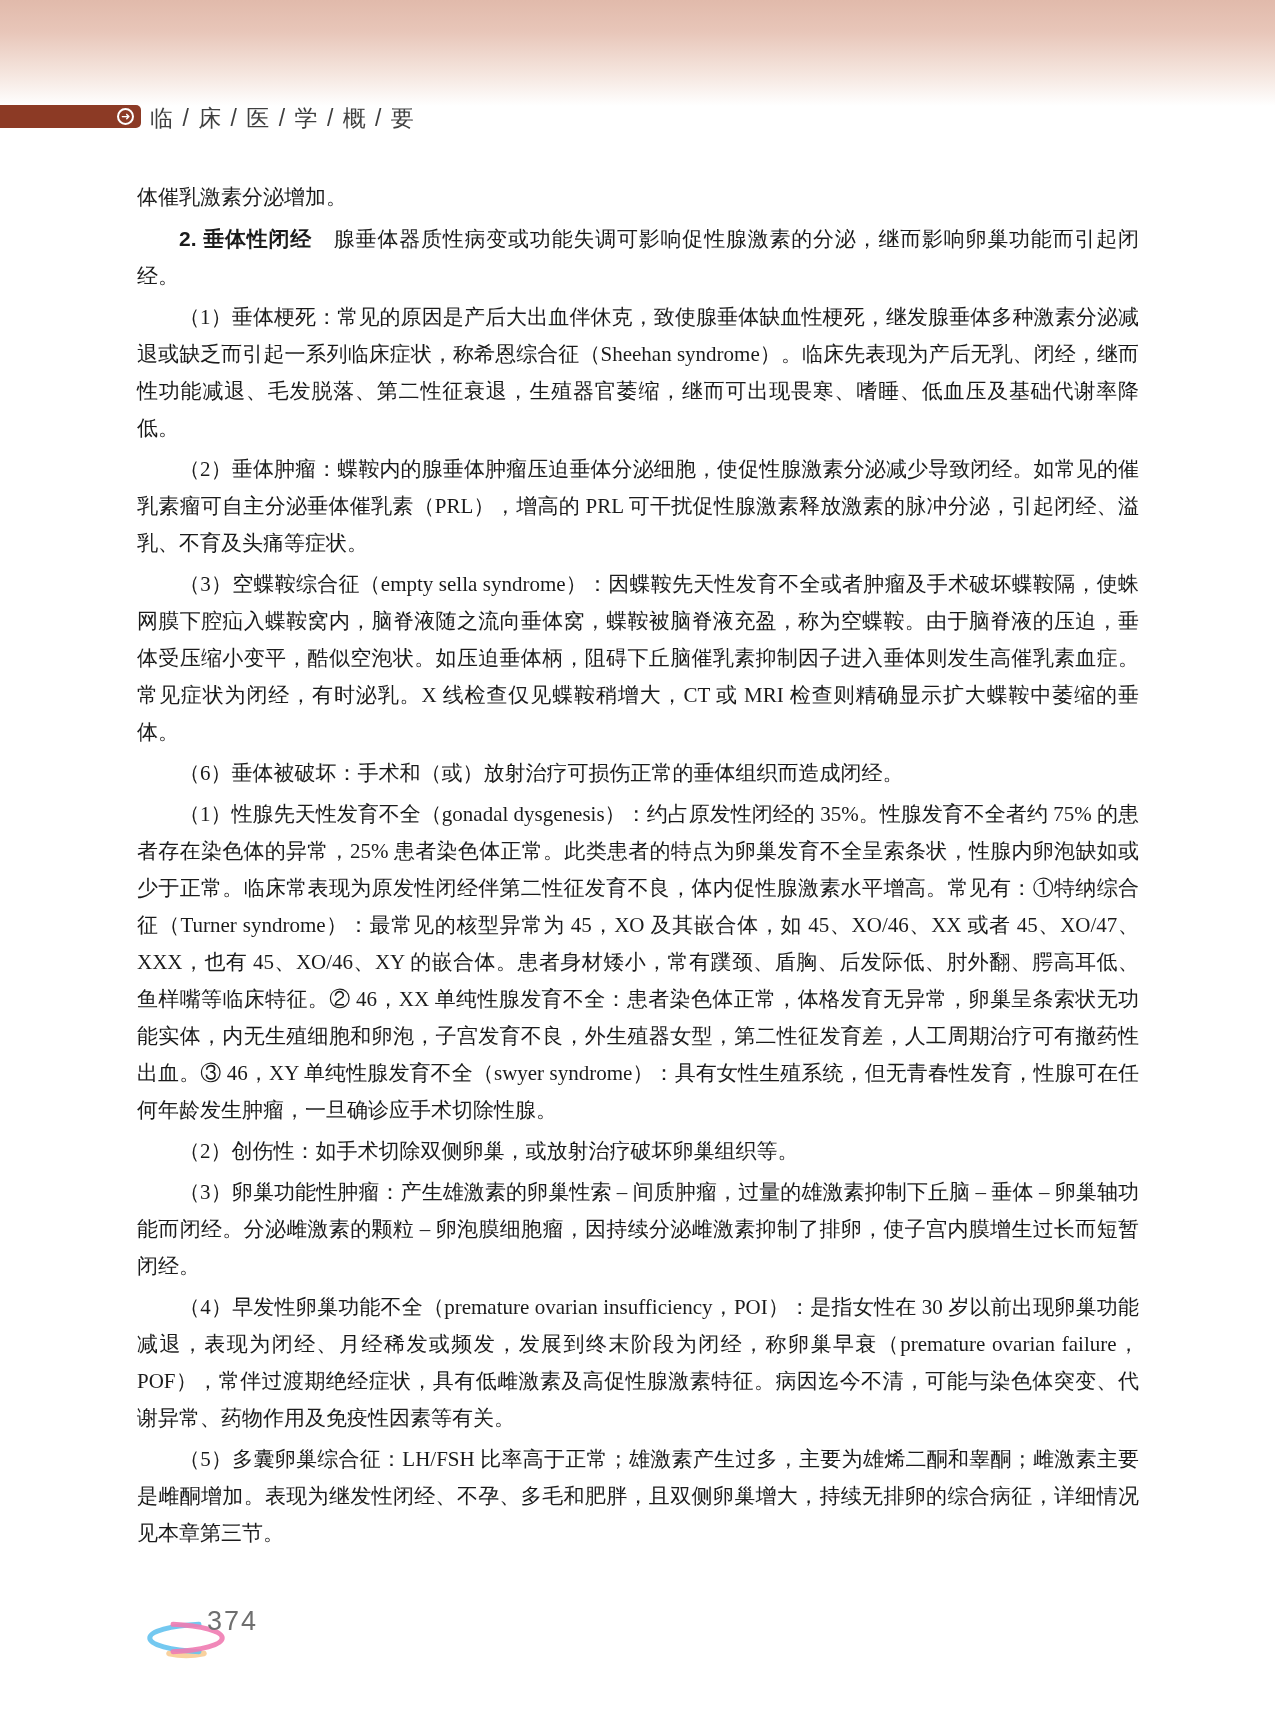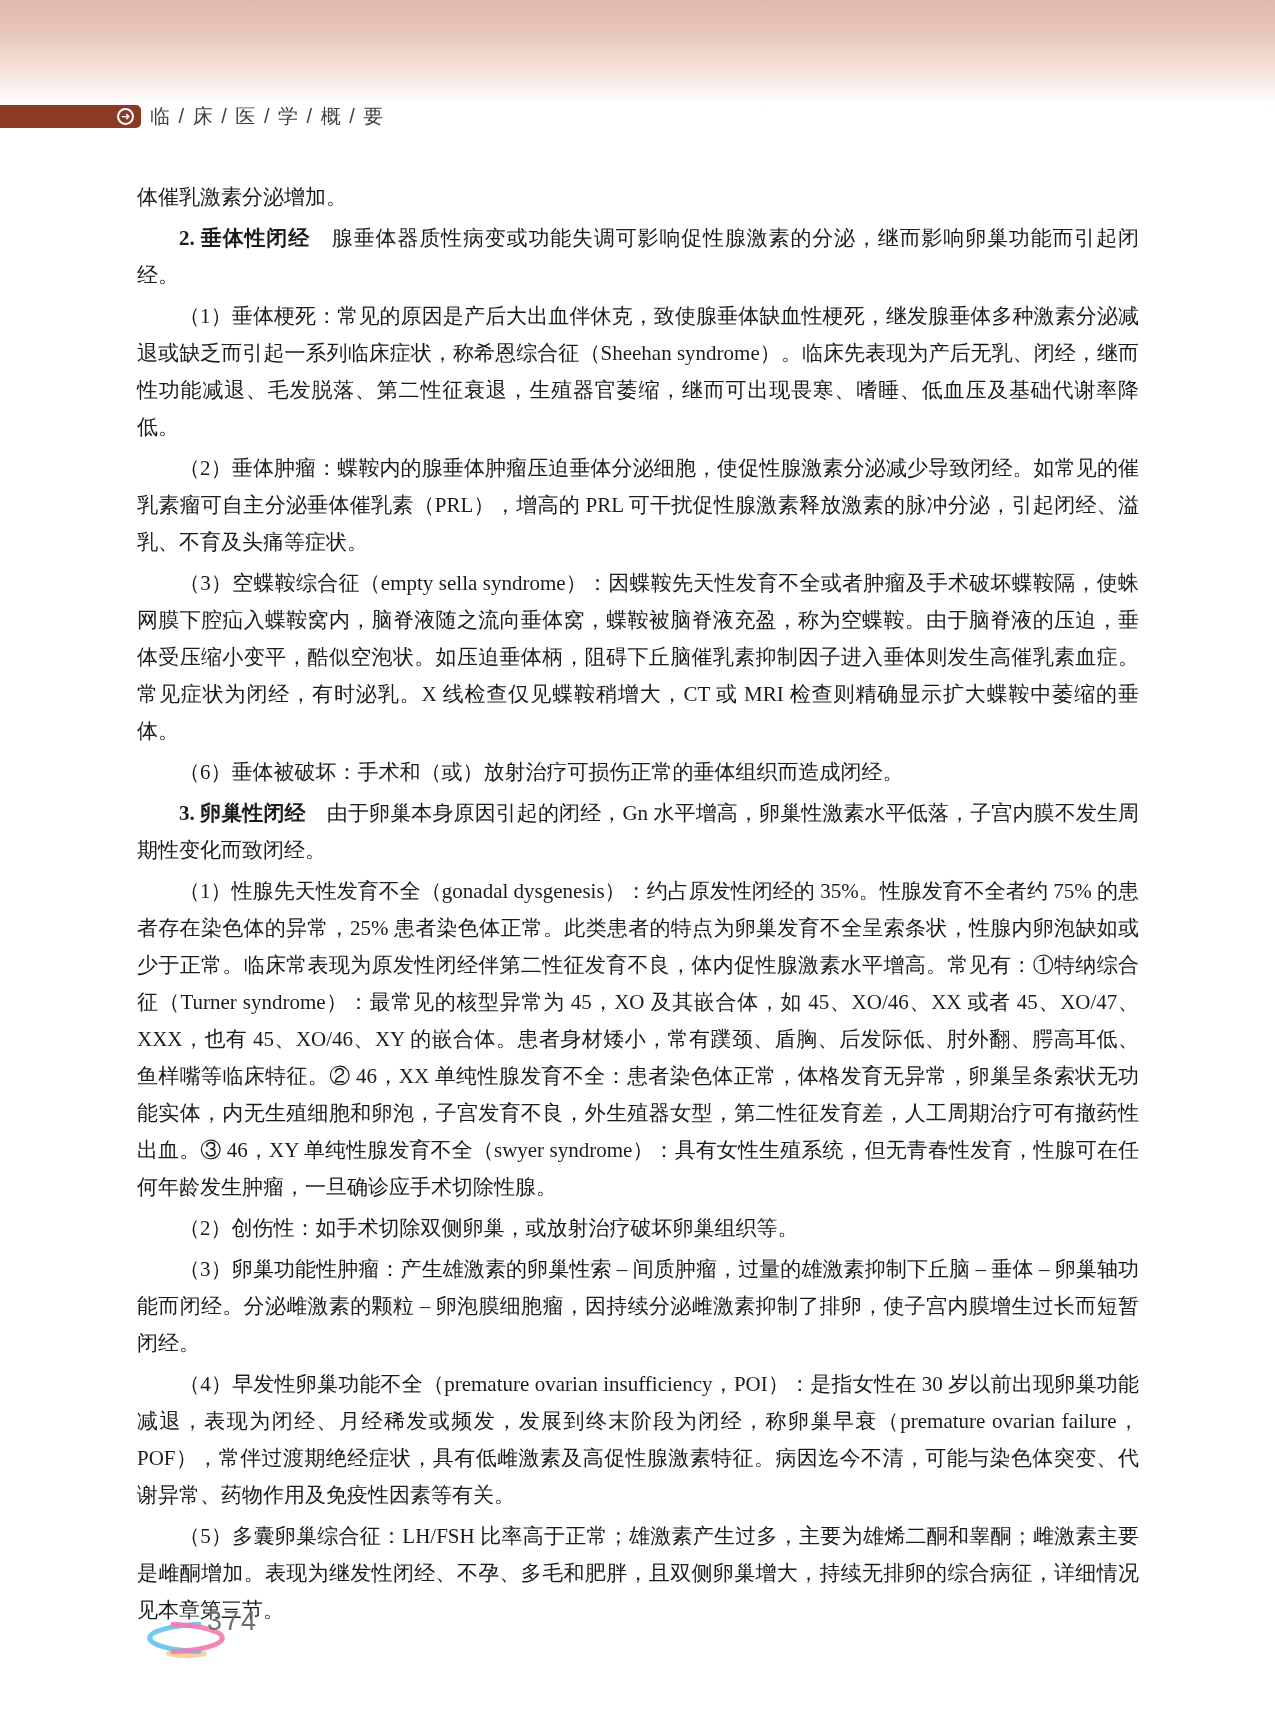--- a/index.html
+++ b/index.html
@@ -19,30 +19,30 @@
   }
   .arrow-circle{
     width:17px;height:17px;border-radius:50%;
     background:#8c3a25;border:2px solid #ffffff;box-sizing:border-box;
     color:#ffffff;display:flex;align-items:center;justify-content:center;
     font-family:"DejaVu Sans",sans-serif;font-size:11px;font-weight:bold;line-height:1;
   }
   .header-title{
     position:absolute;top:103px;left:150px;
     font-family:"Liberation Sans","DejaVu Sans",sans-serif;
-    font-size:20px;font-weight:500;color:#3f3f3f;letter-spacing:1.5px;white-space:nowrap;
+    font-size:23px;font-weight:500;color:#3f3f3f;letter-spacing:1.5px;white-space:nowrap;
   }
   .page-body{
     position:absolute;top:175px;left:133px;width:1010px;
     font-size:21px;line-height:37px;text-align:justify;
   }
   .para{margin:4px;text-indent:2em;}
   .para.no-indent{text-indent:0;}
   .run-in{
-    font-family:Liberation Serif, serif;
+    font-family:Liberation Sans, sans-serif;
     font-weight:700;font-style:normal;
   }
   .page-footer{
     position:absolute;left:114px;top:1606px;width:144px;height:52px;
   }
   .ring-svg{position:absolute;left:0;top:10px;}
   .page-number{
     position:absolute;left:0;top:0;width:144px;text-align:right;
     font-family:"Liberation Sans","DejaVu Sans",sans-serif;
     font-size:27px;color:#6f6f6f;letter-spacing:2px;
@@ -58,21 +58,20 @@
 </div>
 <div class="header-title">临 / 床 / 医 / 学 / 概 / 要</div>
 
 <div class="page-body">
   <p class="para no-indent"><span>体催乳激素分泌增加。</span></p>
   <p class="para"><span class="run-in">2. 垂体性闭经</span><span>　腺垂体器质性病变或功能失调可影响促性腺激素的分泌，继而影响卵巢功能而引起闭经。</span></p>
   <p class="para"><span>（1）垂体梗死：常见的原因是产后大出血伴休克，致使腺垂体缺血性梗死，继发腺垂体多种激素分泌减退或缺乏而引起一系列临床症状，称希恩综合征（Sheehan syndrome）。临床先表现为产后无乳、闭经，继而性功能减退、毛发脱落、第二性征衰退，生殖器官萎缩，继而可出现畏寒、嗜睡、低血压及基础代谢率降低。</span></p>
   <p class="para"><span>（2）垂体肿瘤：蝶鞍内的腺垂体肿瘤压迫垂体分泌细胞，使促性腺激素分泌减少导致闭经。如常见的催乳素瘤可自主分泌垂体催乳素（PRL），增高的 PRL 可干扰促性腺激素释放激素的脉冲分泌，引起闭经、溢乳、不育及头痛等症状。</span></p>
   <p class="para"><span>（3）空蝶鞍综合征（empty sella syndrome）：因蝶鞍先天性发育不全或者肿瘤及手术破坏蝶鞍隔，使蛛网膜下腔疝入蝶鞍窝内，脑脊液随之流向垂体窝，蝶鞍被脑脊液充盈，称为空蝶鞍。由于脑脊液的压迫，垂体受压缩小变平，酷似空泡状。如压迫垂体柄，阻碍下丘脑催乳素抑制因子进入垂体则发生高催乳素血症。常见症状为闭经，有时泌乳。X 线检查仅见蝶鞍稍增大，CT 或 MRI 检查则精确显示扩大蝶鞍中萎缩的垂体。</span></p>
   <p class="para"><span>（6）垂体被破坏：手术和（或）放射治疗可损伤正常的垂体组织而造成闭经。</span></p>
-  <p class="para"><span class="run-in">3. 卵巢性闭经</span><span>　由于卵巢本身原因引起的闭经，Gn 水平增高，卵巢性激素水平低落，子宫内膜不发生周期性变化而致闭经。</span></p>
   <p class="para"><span>（1）性腺先天性发育不全（gonadal dysgenesis）：约占原发性闭经的 35%。性腺发育不全者约 75% 的患者存在染色体的异常，25% 患者染色体正常。此类患者的特点为卵巢发育不全呈索条状，性腺内卵泡缺如或少于正常。临床常表现为原发性闭经伴第二性征发育不良，体内促性腺激素水平增高。常见有：①特纳综合征（Turner syndrome）：最常见的核型异常为 45，XO 及其嵌合体，如 45、XO/46、XX 或者 45、XO/47、XXX，也有 45、XO/46、XY 的嵌合体。患者身材矮小，常有蹼颈、盾胸、后发际低、肘外翻、腭高耳低、鱼样嘴等临床特征。② 46，XX 单纯性腺发育不全：患者染色体正常，体格发育无异常，卵巢呈条索状无功能实体，内无生殖细胞和卵泡，子宫发育不良，外生殖器女型，第二性征发育差，人工周期治疗可有撤药性出血。③ 46，XY 单纯性腺发育不全（swyer syndrome）：具有女性生殖系统，但无青春性发育，性腺可在任何年龄发生肿瘤，一旦确诊应手术切除性腺。</span></p>
   <p class="para"><span>（2）创伤性：如手术切除双侧卵巢，或放射治疗破坏卵巢组织等。</span></p>
   <p class="para"><span>（3）卵巢功能性肿瘤：产生雄激素的卵巢性索 – 间质肿瘤，过量的雄激素抑制下丘脑 – 垂体 – 卵巢轴功能而闭经。分泌雌激素的颗粒 – 卵泡膜细胞瘤，因持续分泌雌激素抑制了排卵，使子宫内膜增生过长而短暂闭经。</span></p>
   <p class="para"><span>（4）早发性卵巢功能不全（premature ovarian insufficiency，POI）：是指女性在 30 岁以前出现卵巢功能减退，表现为闭经、月经稀发或频发，发展到终末阶段为闭经，称卵巢早衰（premature ovarian failure，POF），常伴过渡期绝经症状，具有低雌激素及高促性腺激素特征。病因迄今不清，可能与染色体突变、代谢异常、药物作用及免疫性因素等有关。</span></p>
   <p class="para"><span>（5）多囊卵巢综合征：LH/FSH 比率高于正常；雄激素产生过多，主要为雄烯二酮和睾酮；雌激素主要是雌酮增加。表现为继发性闭经、不孕、多毛和肥胖，且双侧卵巢增大，持续无排卵的综合病征，详细情况见本章第三节。</span></p>
 </div>
 
 <div class="page-footer">
   <svg class="ring-svg" width="144" height="44" viewBox="0 0 144 44">
     <path d="M 55 37.5 Q 72 41.5 90 37.5" stroke="#f7c98d" stroke-width="5.5" fill="none" stroke-linecap="round" opacity="0.85"></path>

